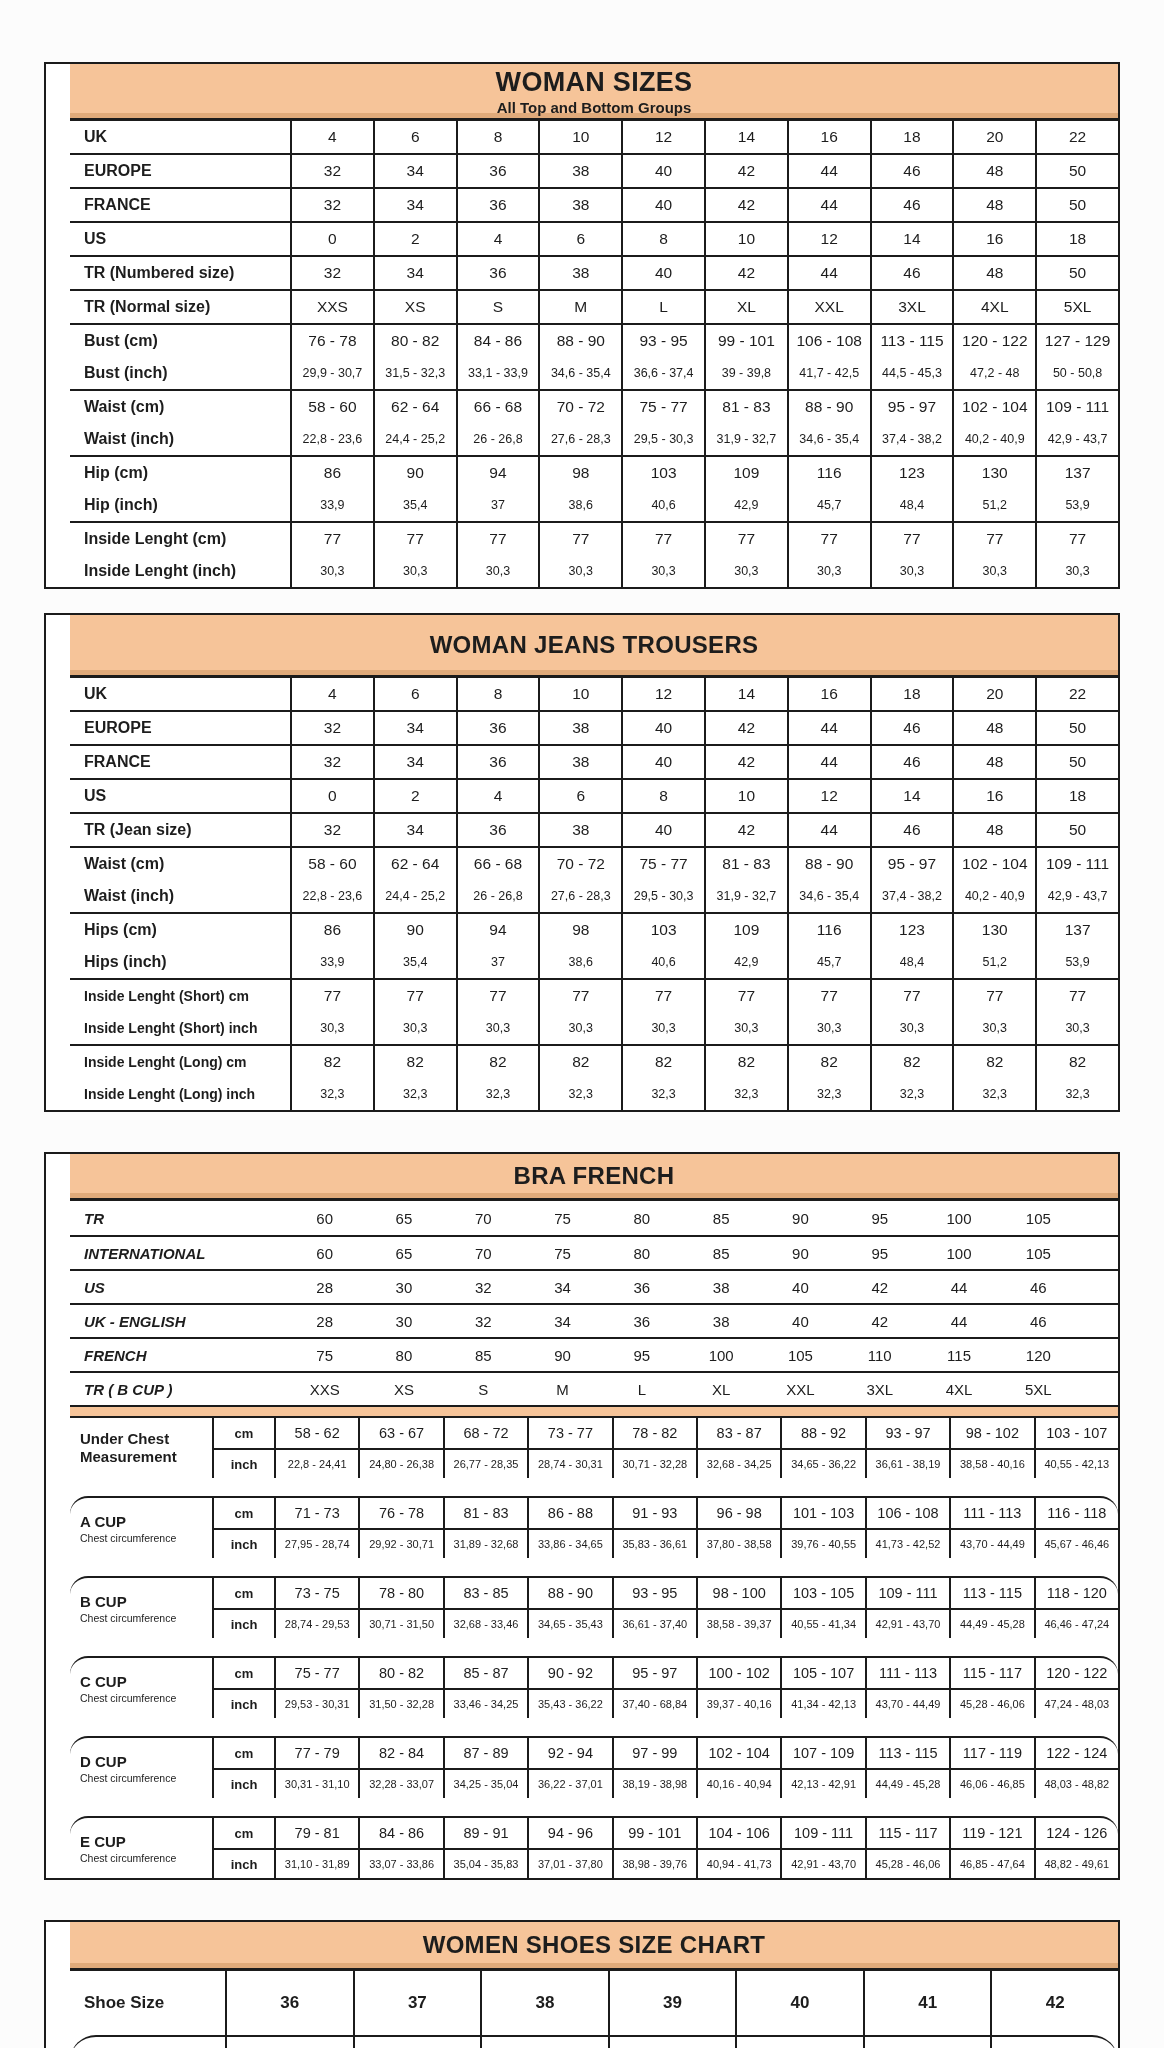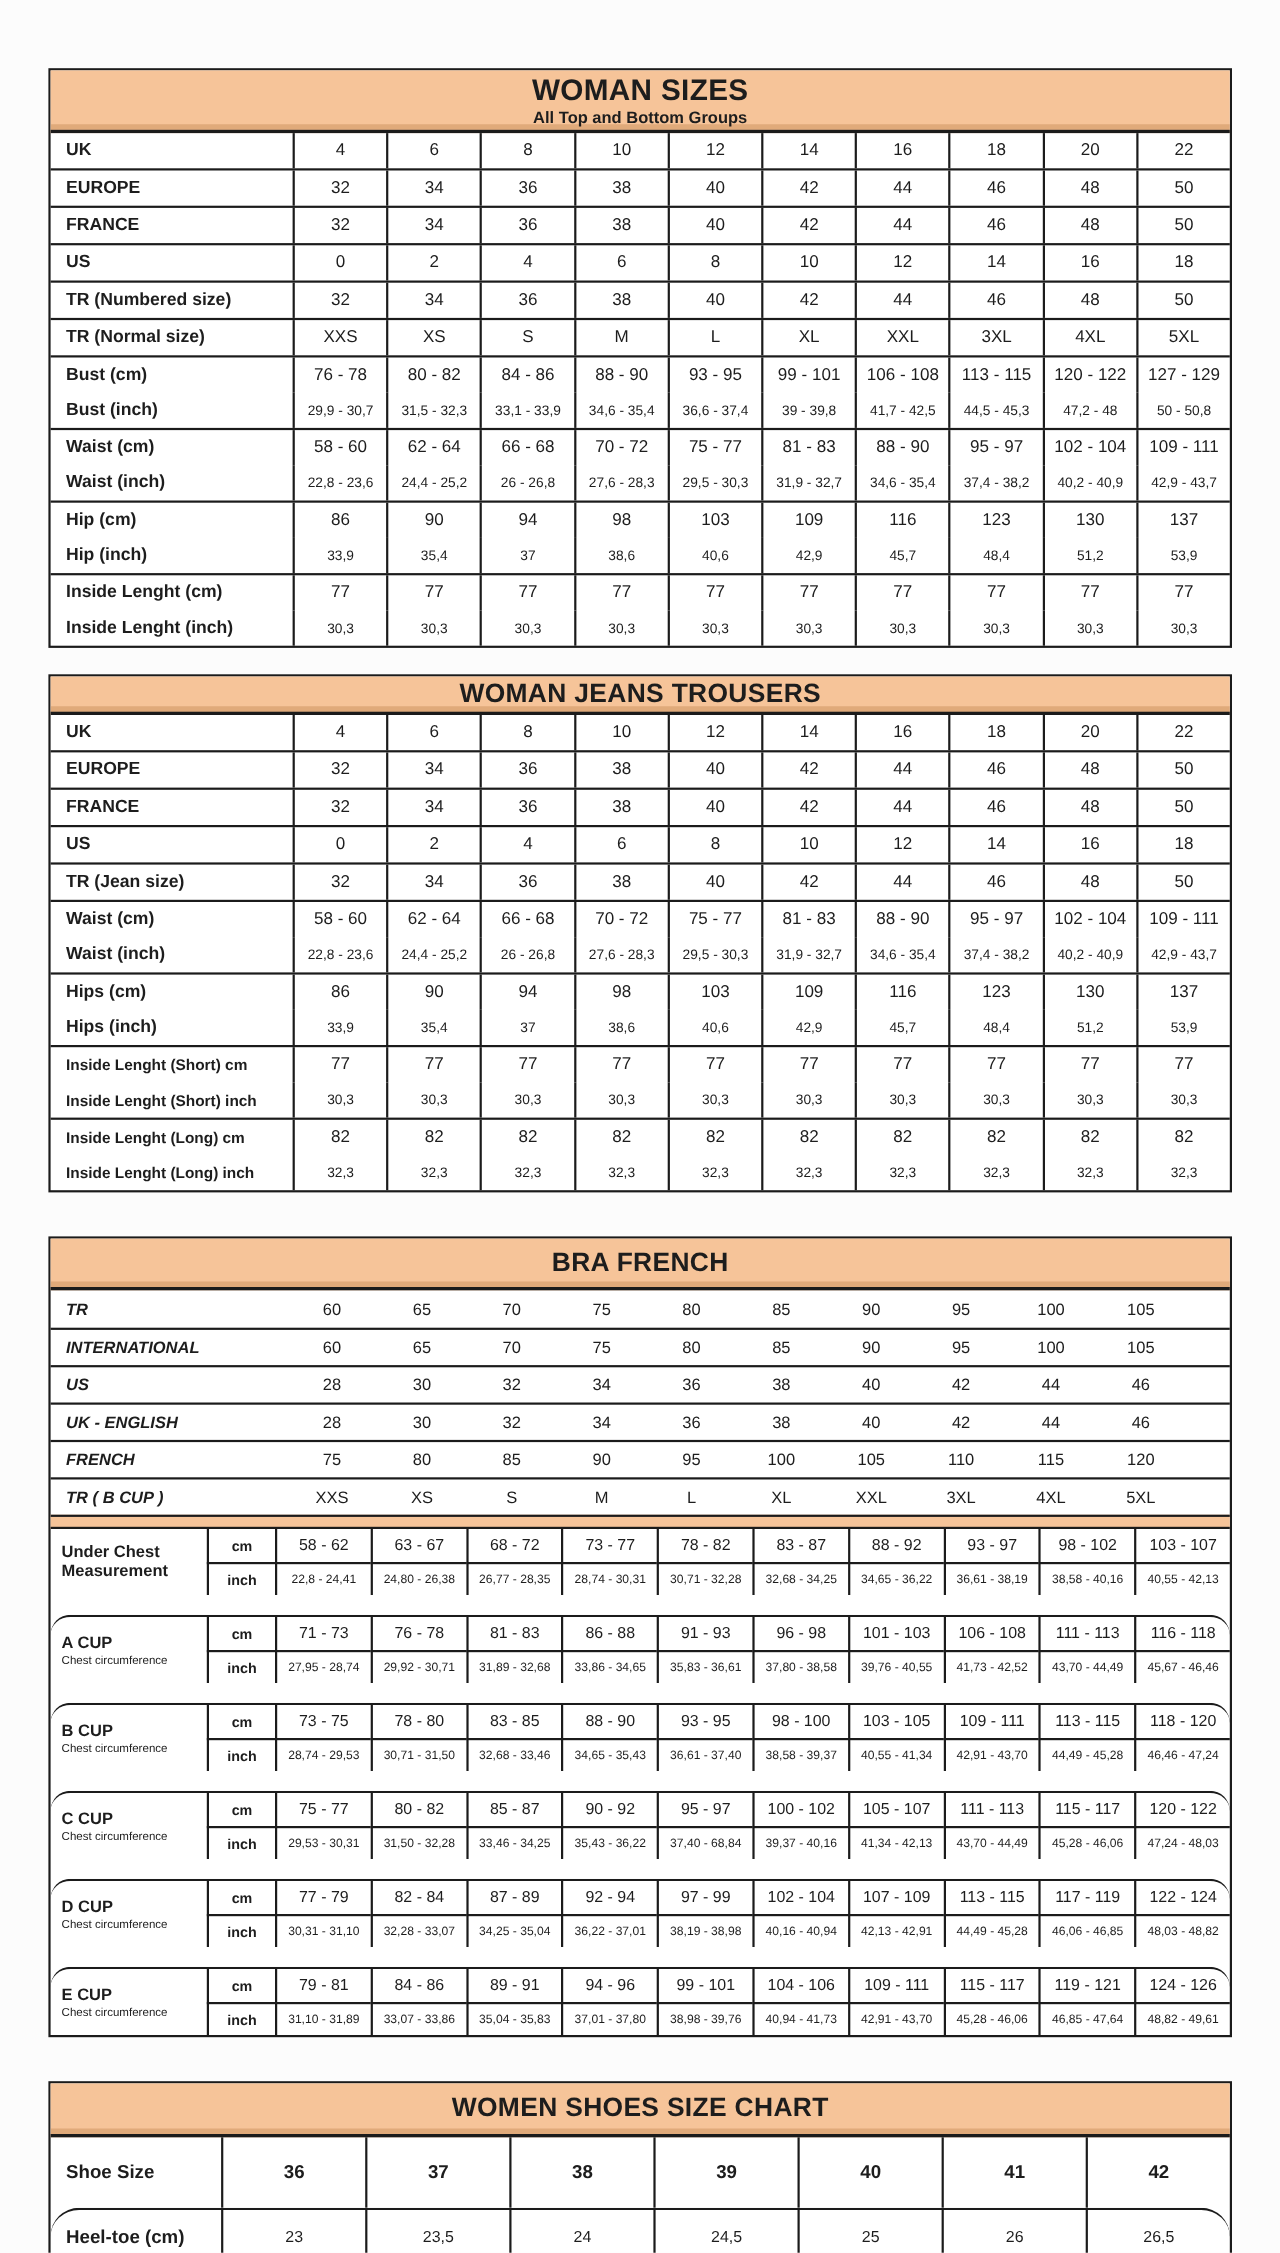--- a/index.html
+++ b/index.html
@@ -10,21 +10,21 @@
   }
   *{box-sizing:border-box;margin:0;padding:0;}
   html,body{width:1164px;background:var(--pagebg);}
   body{
     height:2048px;overflow:hidden;
     font-family:"Liberation Sans",sans-serif;
     color:var(--ink);
   }
   .page{width:1164px;height:2048px;padding:62px 44px 0;}
 
-  .tbl{border:2px solid var(--line);background:#fff;}
+  .tbl{border:2px solid var(--line);background:#fff;padding-left:24px;}
   .band{
     background:var(--accent);
     border-bottom:3px solid var(--line);
     box-shadow:inset 0 -5px 0 rgba(160,90,30,.25);
     display:flex;flex-direction:column;align-items:center;justify-content:center;
     text-align:center;
   }
   .band .t{font-weight:bold;font-size:27px;letter-spacing:.3px;}
   .band .st{font-weight:bold;font-size:15px;margin-top:1px;}
   .band.slim .t{font-size:24px;}
@@ -70,21 +70,21 @@
   .srow1{height:64px;}
   .srow2{height:52px;border-top:2px solid var(--line);}
   .grid-shoes .cell.label{font-size:17px;}
   .grid-shoes .val{border-left:2px solid var(--line);font-size:14.5px;}
   .srow1 .val{font-weight:bold;font-size:17px;}
 
   
   #tbl-woman-sizes{margin-top:0;}
   #tbl-woman-sizes .band{height:57px;}
   #tbl-jeans{margin-top:24px;}
-  #tbl-jeans .band{height:35px;justify-content:center;}
+  #tbl-jeans .band{height:63px;justify-content:center;}
   #tbl-bra{margin-top:40px;}
   #tbl-bra .band{height:47px;}
   #tbl-shoes{margin-top:40px;}
   #tbl-shoes .band{height:49px;}
 </style>
 </head>
 <body>
 
 <div class="page">
 

